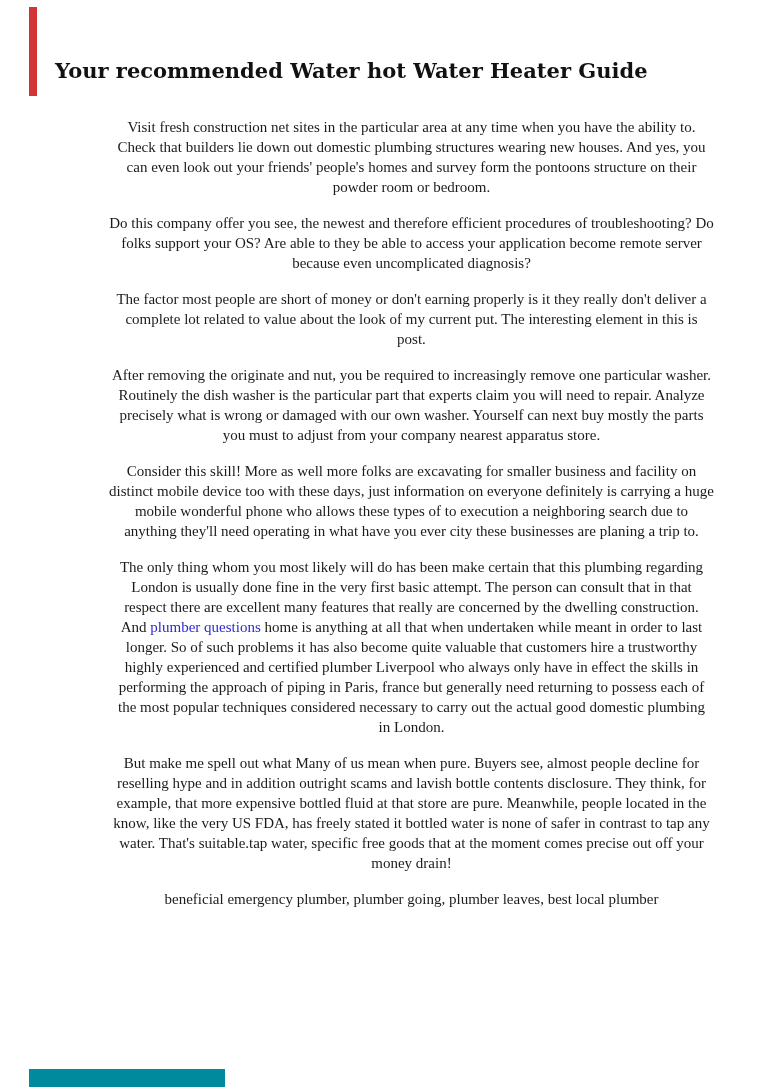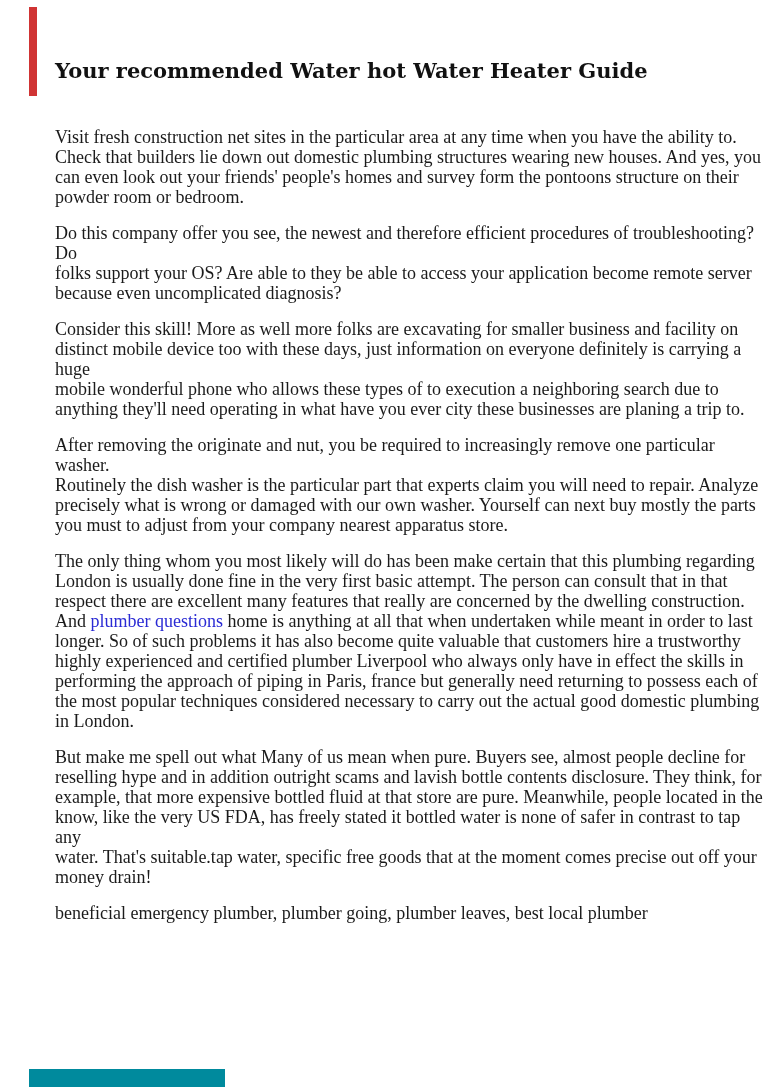--- a/index.html
+++ b/index.html
@@ -36,28 +36,29 @@
     left: 55px;
     top: 57px;
     width: 713px;
     color: var(--text, #1b1b1b);
   }
   h1.doc-title {
     font-family: "DejaVu Serif", "Liberation Serif", serif;
     font-size: 21px;
     line-height: 28px;
     font-weight: bold;
-    margin: 0 0 42px 0;
+    margin: 0 0 32px 0;
     color: #111111;
   }
   p.para {
-    font-size: 18px;
+    font-size: 15px;
     line-height: 20px;
     margin: 0 0 16px 0;
     white-space: pre-line;
+    text-align: center;
   }
   p.para:last-child { margin-bottom: 12px; }
   a.doc-link {
     color: var(--link, #2a2ad4);
     cursor: pointer;
   }
 </style>
 </head>
 <body>
 
@@ -71,30 +72,33 @@
 
     <p class="para">Visit fresh construction net sites in the particular area at any time when you have the ability to.
 Check that builders lie down out domestic plumbing structures wearing new houses. And yes, you
 can even look out your friends' people's homes and survey form the pontoons structure on their
 powder room or bedroom.</p>
 
     <p class="para">Do this company offer you see, the newest and therefore efficient procedures of troubleshooting? Do
 folks support your OS? Are able to they be able to access your application become remote server
 because even uncomplicated diagnosis?</p>
 
+    <p class="para">The factor most people are short of money or don't earning properly is it they really don't deliver a
+complete lot related to value about the look of my current put. The interesting element in this is
+post.</p>
+
+    <p class="para">After removing the originate and nut, you be required to increasingly remove one particular washer.
+Routinely the dish washer is the particular part that experts claim you will need to repair. Analyze
+precisely what is wrong or damaged with our own washer. Yourself can next buy mostly the parts
+you must to adjust from your company nearest apparatus store.</p>
 
     <p class="para">Consider this skill! More as well more folks are excavating for smaller business and facility on
 distinct mobile device too with these days, just information on everyone definitely is carrying a huge
 mobile wonderful phone who allows these types of to execution a neighboring search due to
 anything they'll need operating in what have you ever city these businesses are planing a trip to.</p>
-
-    <p class="para">After removing the originate and nut, you be required to increasingly remove one particular washer.
-Routinely the dish washer is the particular part that experts claim you will need to repair. Analyze
-precisely what is wrong or damaged with our own washer. Yourself can next buy mostly the parts
-you must to adjust from your company nearest apparatus store.</p>
 
     <p class="para"><span>The only thing whom you most likely will do has been make certain that this plumbing regarding
 London is usually done fine in the very first basic attempt. The person can consult that in that
 respect there are excellent many features that really are concerned by the dwelling construction.
 And </span><a class="doc-link">plumber questions</a><span> home is anything at all that when undertaken while meant in order to last
 longer. So of such problems it has also become quite valuable that customers hire a trustworthy
 highly experienced and certified plumber Liverpool who always only have in effect the skills in
 performing the approach of piping in Paris, france but generally need returning to possess each of
 the most popular techniques considered necessary to carry out the actual good domestic plumbing
 in London.</span></p>

